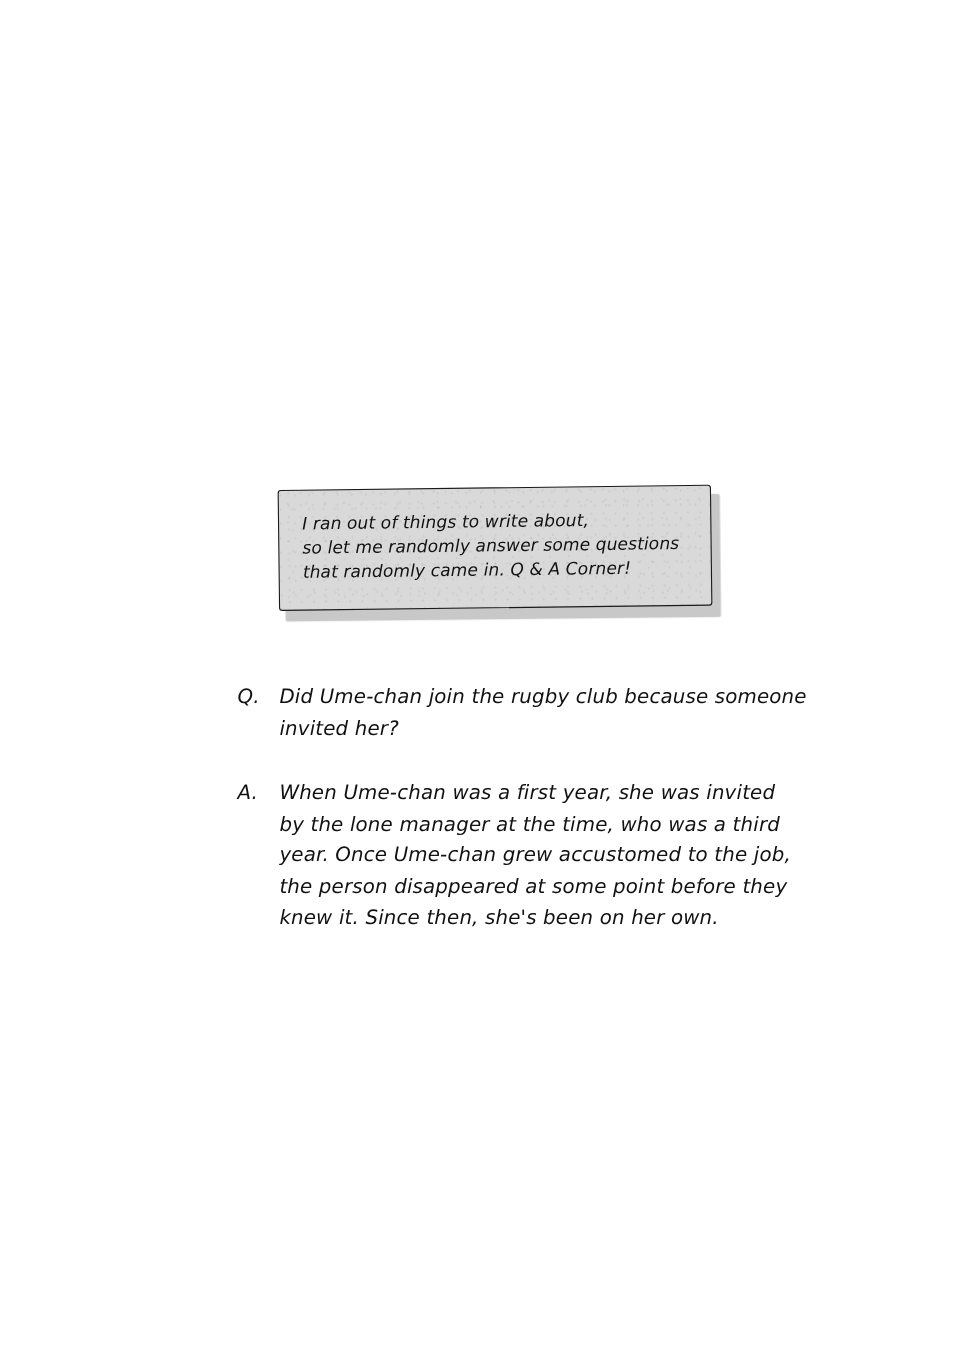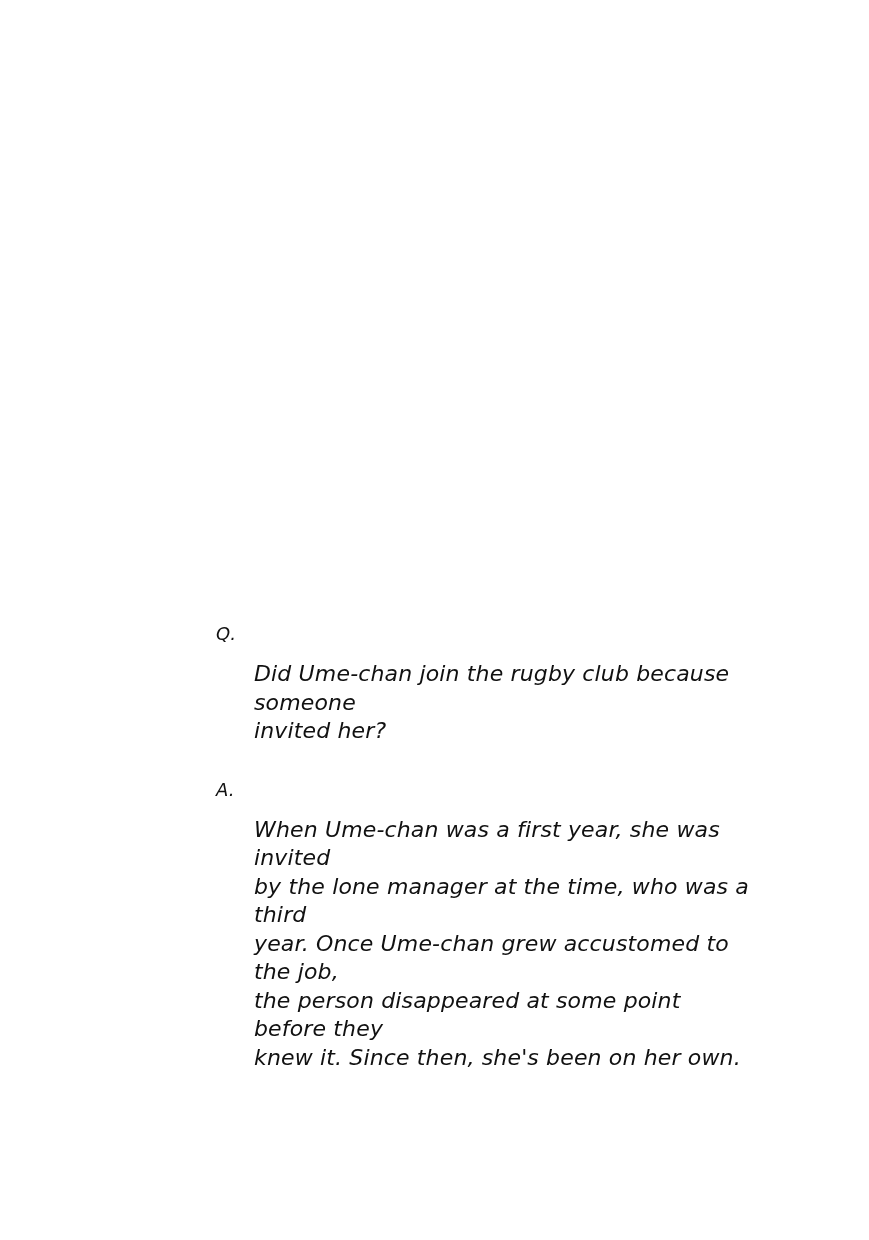--- a/index.html
+++ b/index.html
@@ -99,33 +99,39 @@
     font-family: "DejaVu Sans", sans-serif;
     font-style: italic;
     font-size: 18px;
     line-height: 28.5px;
     color: #111111;
   }
   .qa-text {
     flex: 1 1 auto;
     font-family: "DejaVu Sans", sans-serif;
     font-style: italic;
-    font-size: 22px;
+    font-size: 18px;
     line-height: 28.5px;
     letter-spacing: 0.15px;
     color: #111111;
     white-space: pre-line;
-    margin-top: 40px;
   }
 </style>
 </head>
 <body>
 
 <div class="page">
 
+  <div class="note-box">
+    <div class="note-shadow"></div>
+    <div class="note-fill"></div>
+    <div class="note-text">I ran out of things to write about,
+so let me randomly answer some questions
+that randomly came in. Q &amp; A Corner!</div>
+  </div>
 
   <div class="qa">
 
     <div class="qa-item">
       <div class="qa-marker">Q.</div>
       <div class="qa-text">Did Ume-chan join the rugby club because someone
 invited her?</div>
     </div>
 
     <div class="qa-item">

